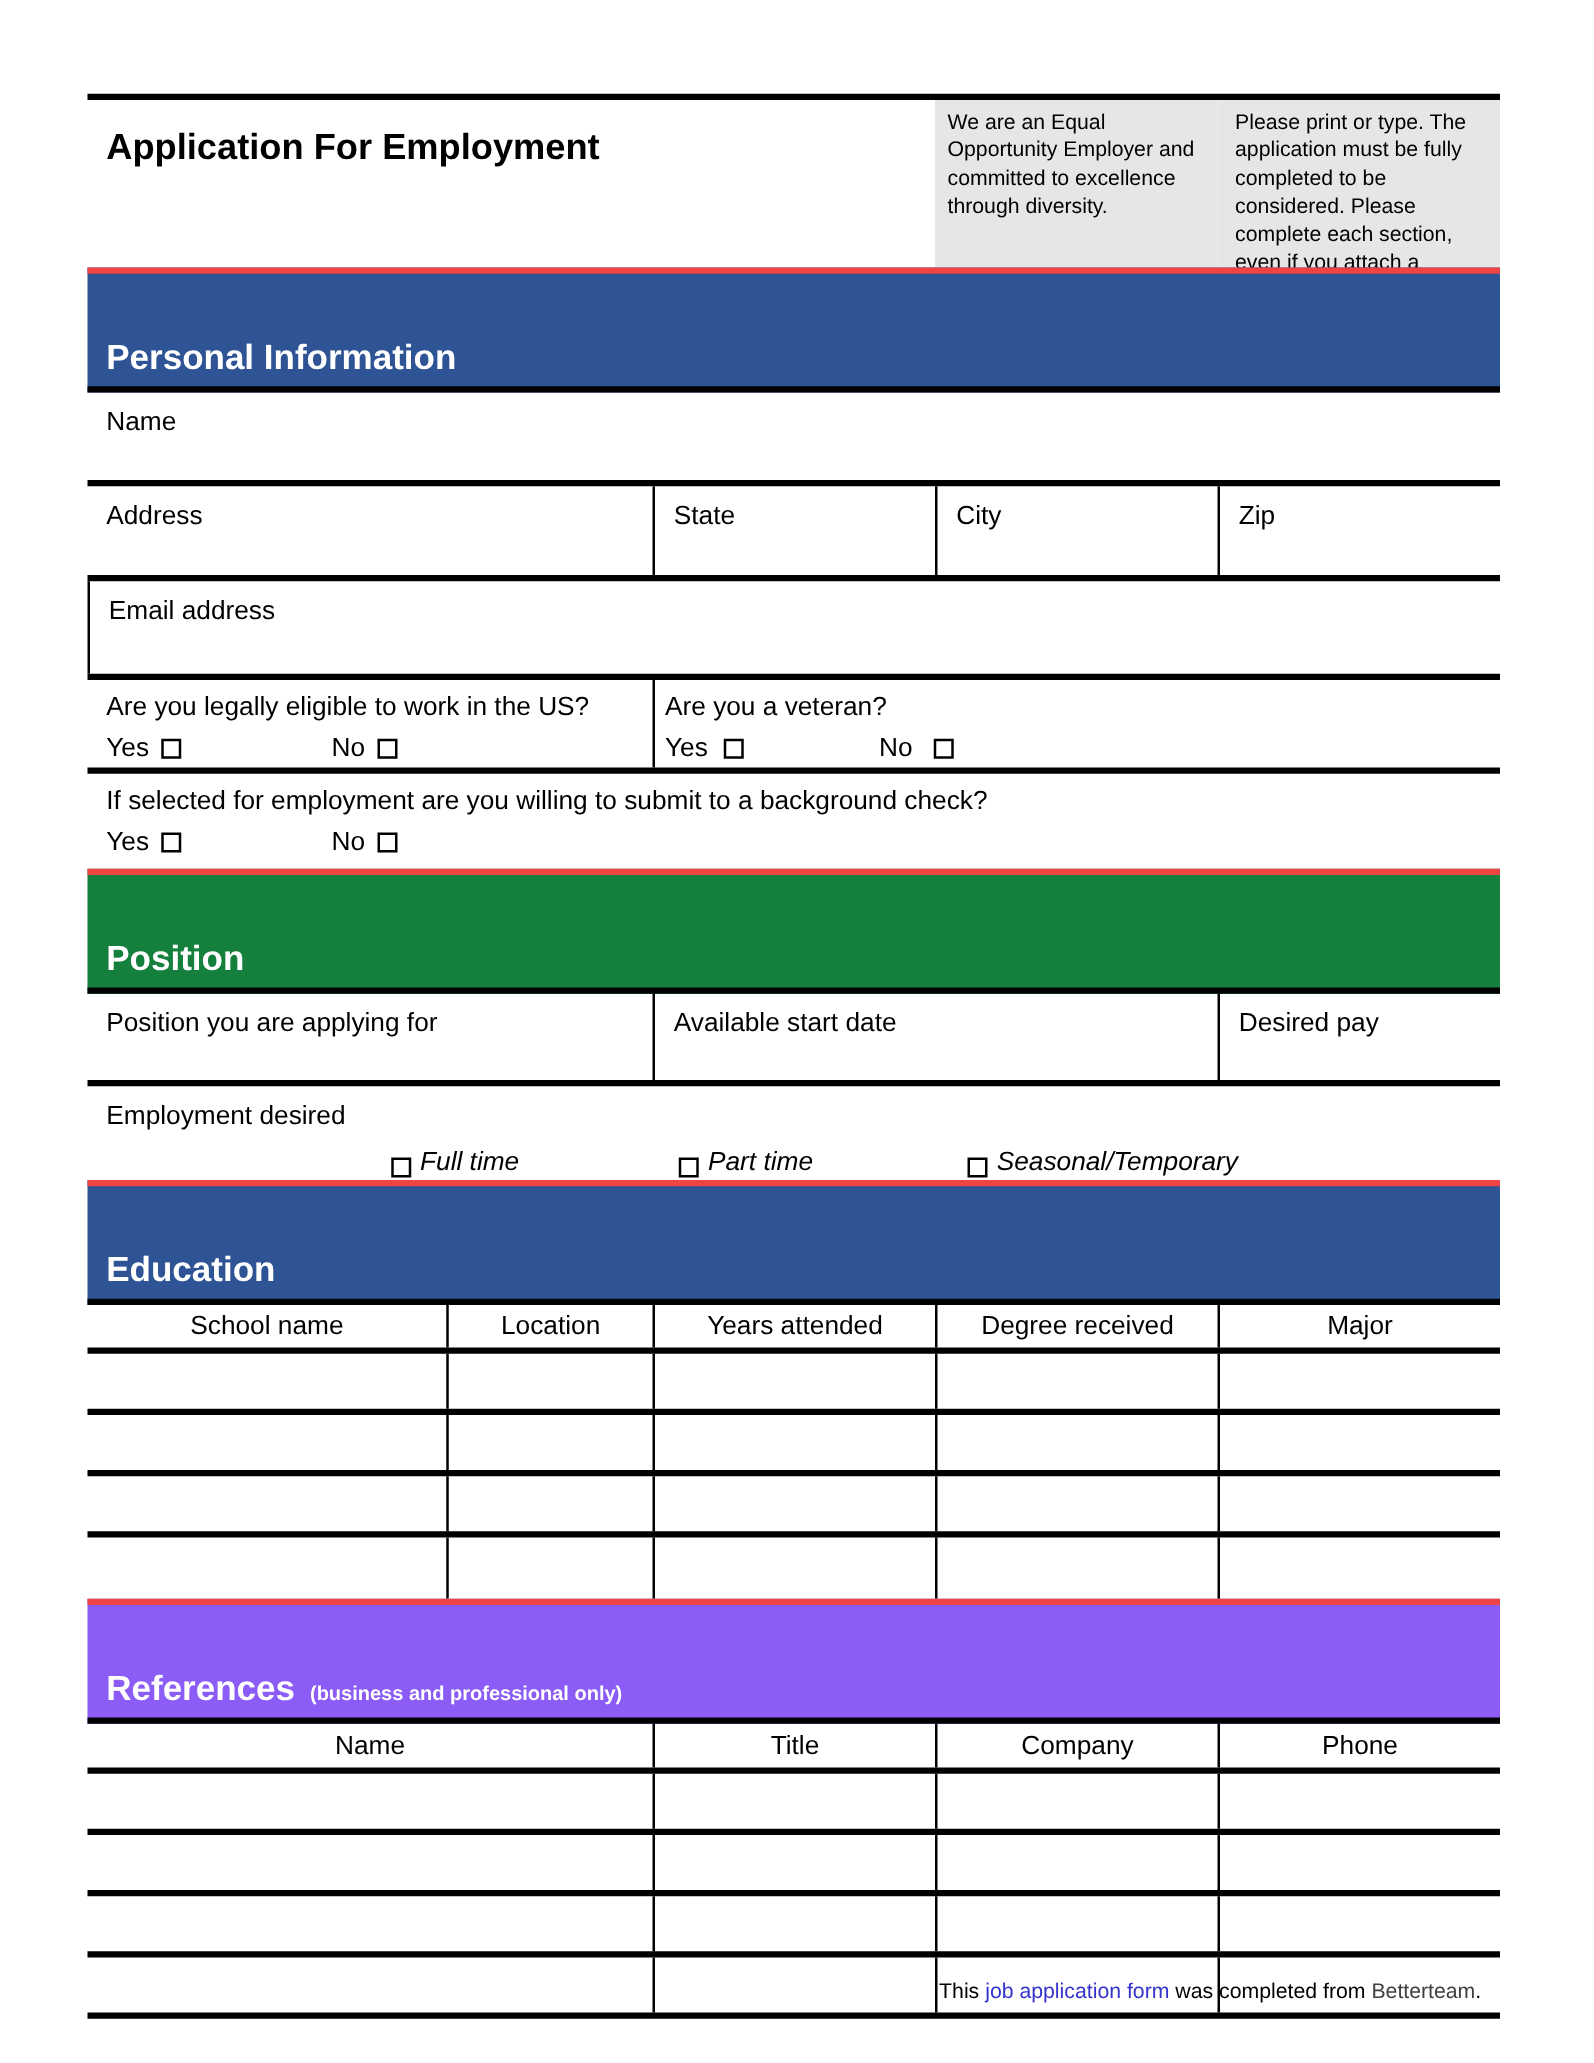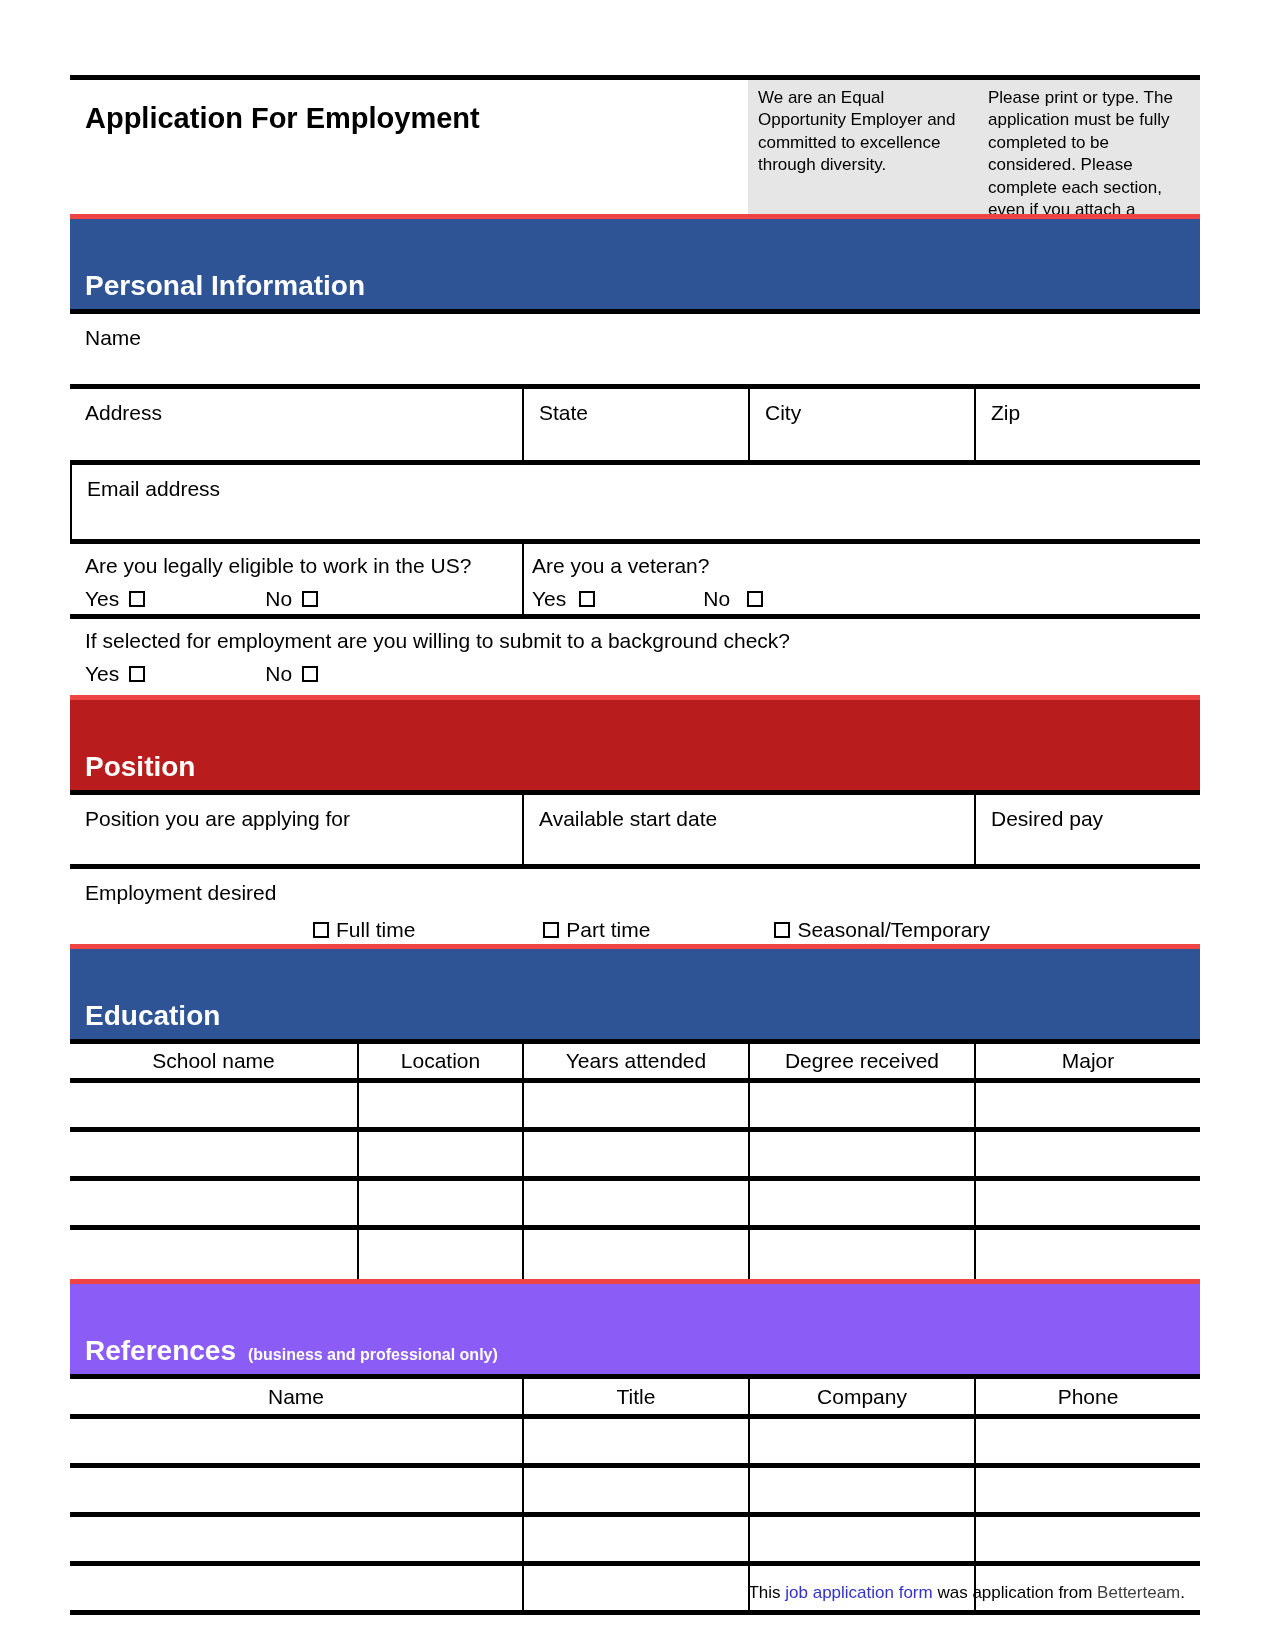--- a/index.html
+++ b/index.html
@@ -52,21 +52,21 @@
   .yn-line.tight { padding-left: 8px; }
   .cb { width: 16px; height: 16px; border: 2px solid #000; display: inline-block; background: #fff; flex: none; }
   .yn-line .cb { margin-left: 10px; }
   .yn-no { margin-left: 120px; }
   .yn-line.tight .cb { margin-left: 13px; }
   .yn-line.tight .yn-no { margin-left: 108px; }
   .yn-line.tight .cb.cb-no { margin-left: 17px; }
 
   
   .emp-line { display: flex; align-items: center; margin-top: 13px; font-size: 21px; }
-  .emp-item { display: flex; align-items: center; }
+  .emp-item { display: flex; align-items: flex-end; font-style: italic; }
   .emp-item .cb { margin-right: 7px; }
   .emp-item.opt1 { margin-left: 243px; }
   .emp-item.opt2 { margin-left: 128px; }
   .emp-item.opt3 { margin-left: 124px; }
 
   
   .th { display: flex; align-items: center; justify-content: center; font-size: 21px; }
   .edu-w1 { width: 25.4%; } .edu-w2 { width: 14.6%; }
 
   
@@ -147,21 +147,21 @@
       <div class="q">If selected for employment are you willing to submit to a background check?</div>
       <div class="yn-line">
         <span>Yes</span>
         <span class="cb"></span>
         <span class="yn-no">No</span>
         <span class="cb"></span>
       </div>
     </div>
   </div>
 
-  <div class="bar" style="background: #b91c1c;">
+  <div class="bar" style="background: #15803d;">
     <span class="bar-title">Position</span>
   </div>
 
   <div class="row h-pos bb">
     <div class="cell w40">
       <span class="lbl">Position you are applying for</span>
     </div>
     <div class="cell w40 vl">
       <span class="lbl">Available start date</span>
     </div>
@@ -265,14 +265,14 @@
   <div class="row h-refrow bb">
     <div class="cell w40"></div>
     <div class="cell w20 vl"></div>
     <div class="cell w20 vl"></div>
     <div class="cell w20 vl"></div>
   </div>
 
 </div>
 
 <div class="footer">
-  <span>This </span><a style="color: rgb(51, 51, 204);">job application form</a><span> was application from </span><a style="color: #404040;">Betterteam</a><span>.</span>
+  <span>This </span><a style="color: rgb(51, 51, 204);">job application form</a><span> was completed from </span><a style="color: #404040;">Betterteam</a><span>.</span>
 </div>
 
 </body></html>

